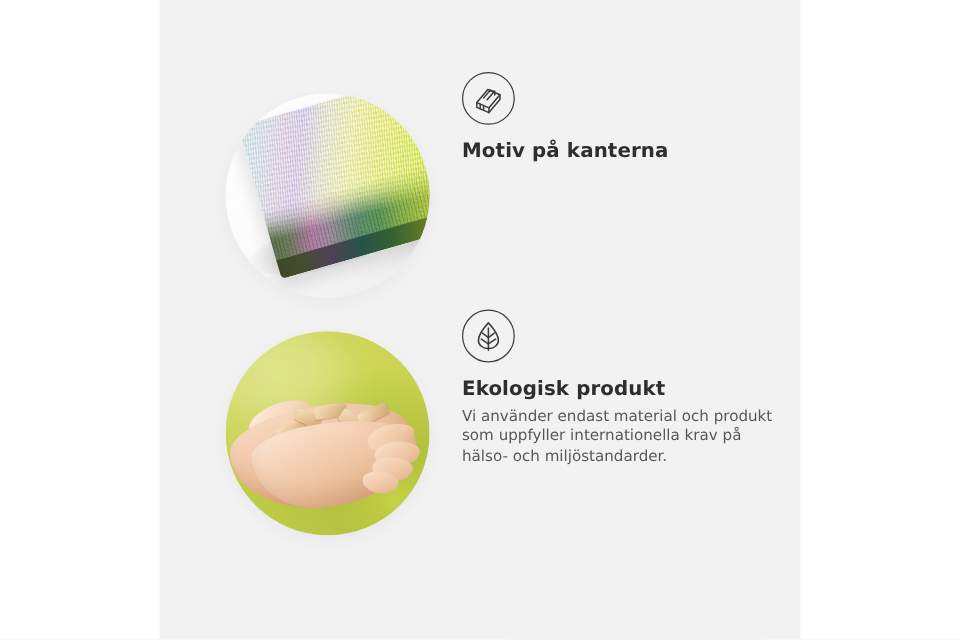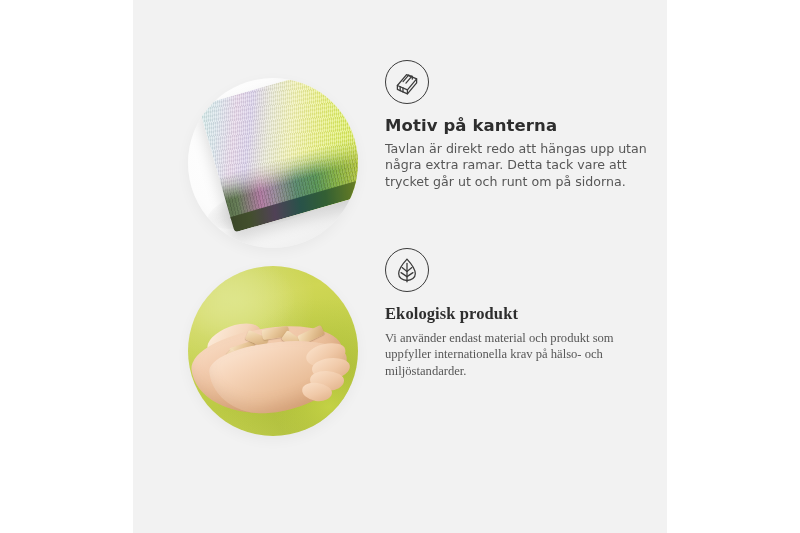--- a/index.html
+++ b/index.html
@@ -31,21 +31,21 @@
     background: #f2f2f2;
   }
 
   .feature {
     position: absolute;
     left: 0;
     width: 534px;
     height: 200px;
   }
   .feature-top    { top: 60px; }
-  .feature-bottom { top: 248px; font-family: Liberation Serif, serif; }
+  .feature-bottom { top: 258px; }
 
   
   .photo-wrap {
     position: absolute;
     left: 55px;
     top: 18px;
     width: 170px;
     height: 170px;
   }
   .photo {
@@ -283,21 +283,20 @@
 
             <path d="M8.2 21.4 L8.2 25.9"></path>
             <path d="M11.4 22.8 L11.4 27.3"></path>
 
             <path d="M14.8 17.2 L21.4 9.6"></path>
             <path d="M18.4 9.0 L21.9 9.2 L22.1 12.7"></path>
             <path d="M11.5 15.5 L18.1 7.9"></path>
           </svg>
         </div>
         <p class="feature-title">Motiv på kanterna</p>
-        <p class="feature-desc">Tavlan är direkt redo att hängas upp utan några extra ramar. Detta tack vare att trycket går ut och runt om på sidorna.</p>
       </div>
     </div>
 
     <div class="feature feature-bottom">
 
       <div class="photo-wrap">
         <div class="photo photo-eco">
           <div class="eco-blur-a"></div>
           <div class="eco-blur-b"></div>
           <div class="thumb"></div>

